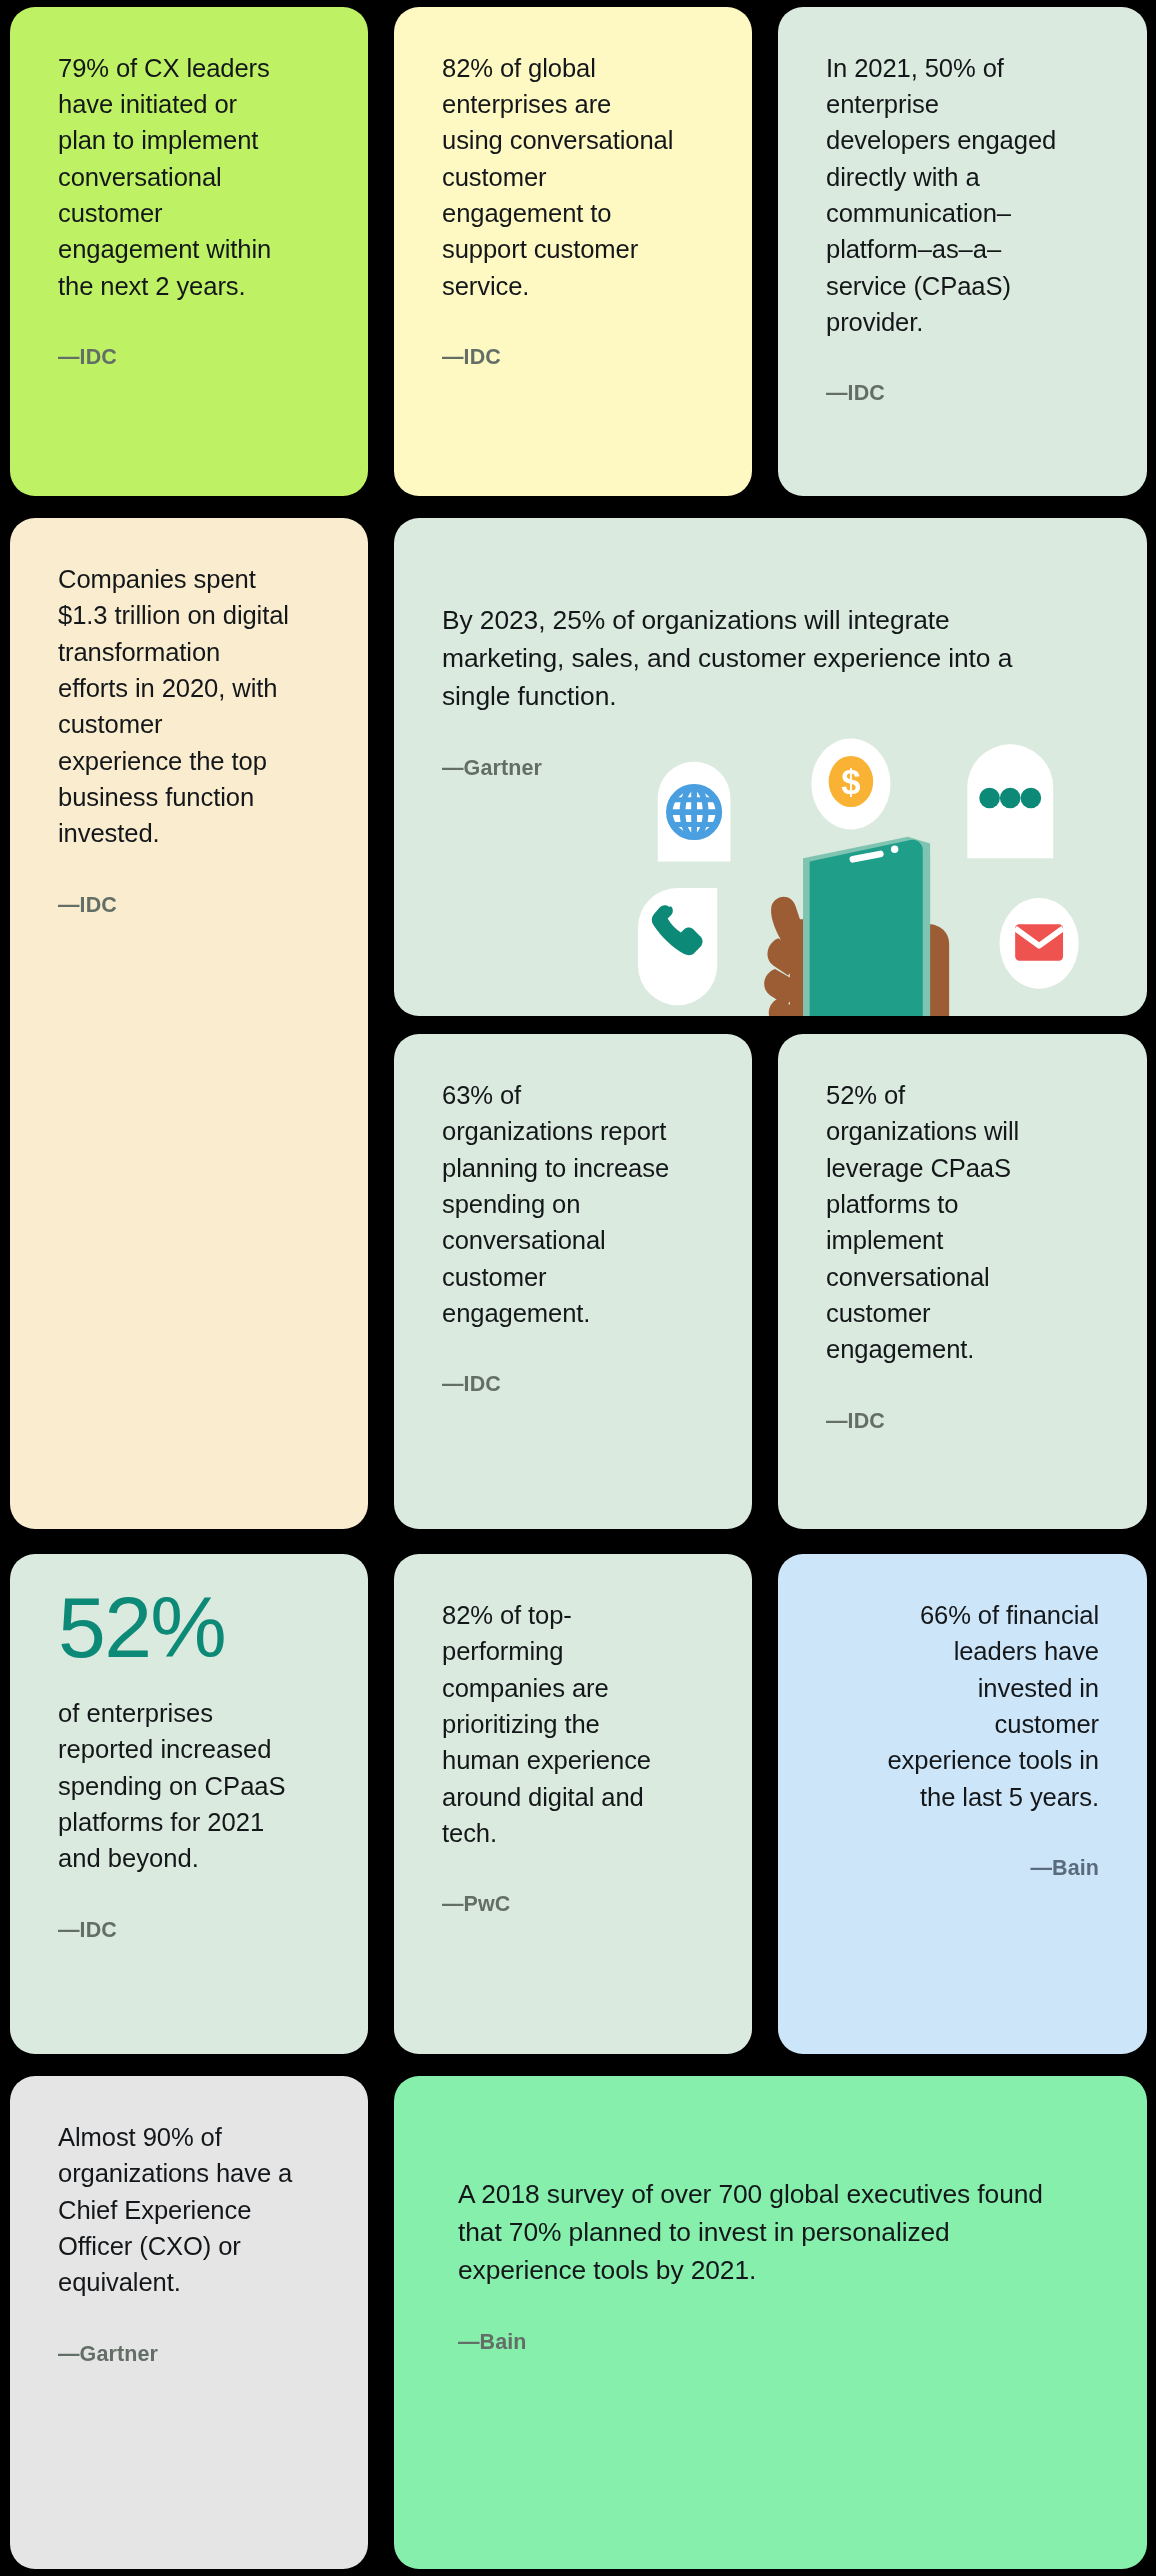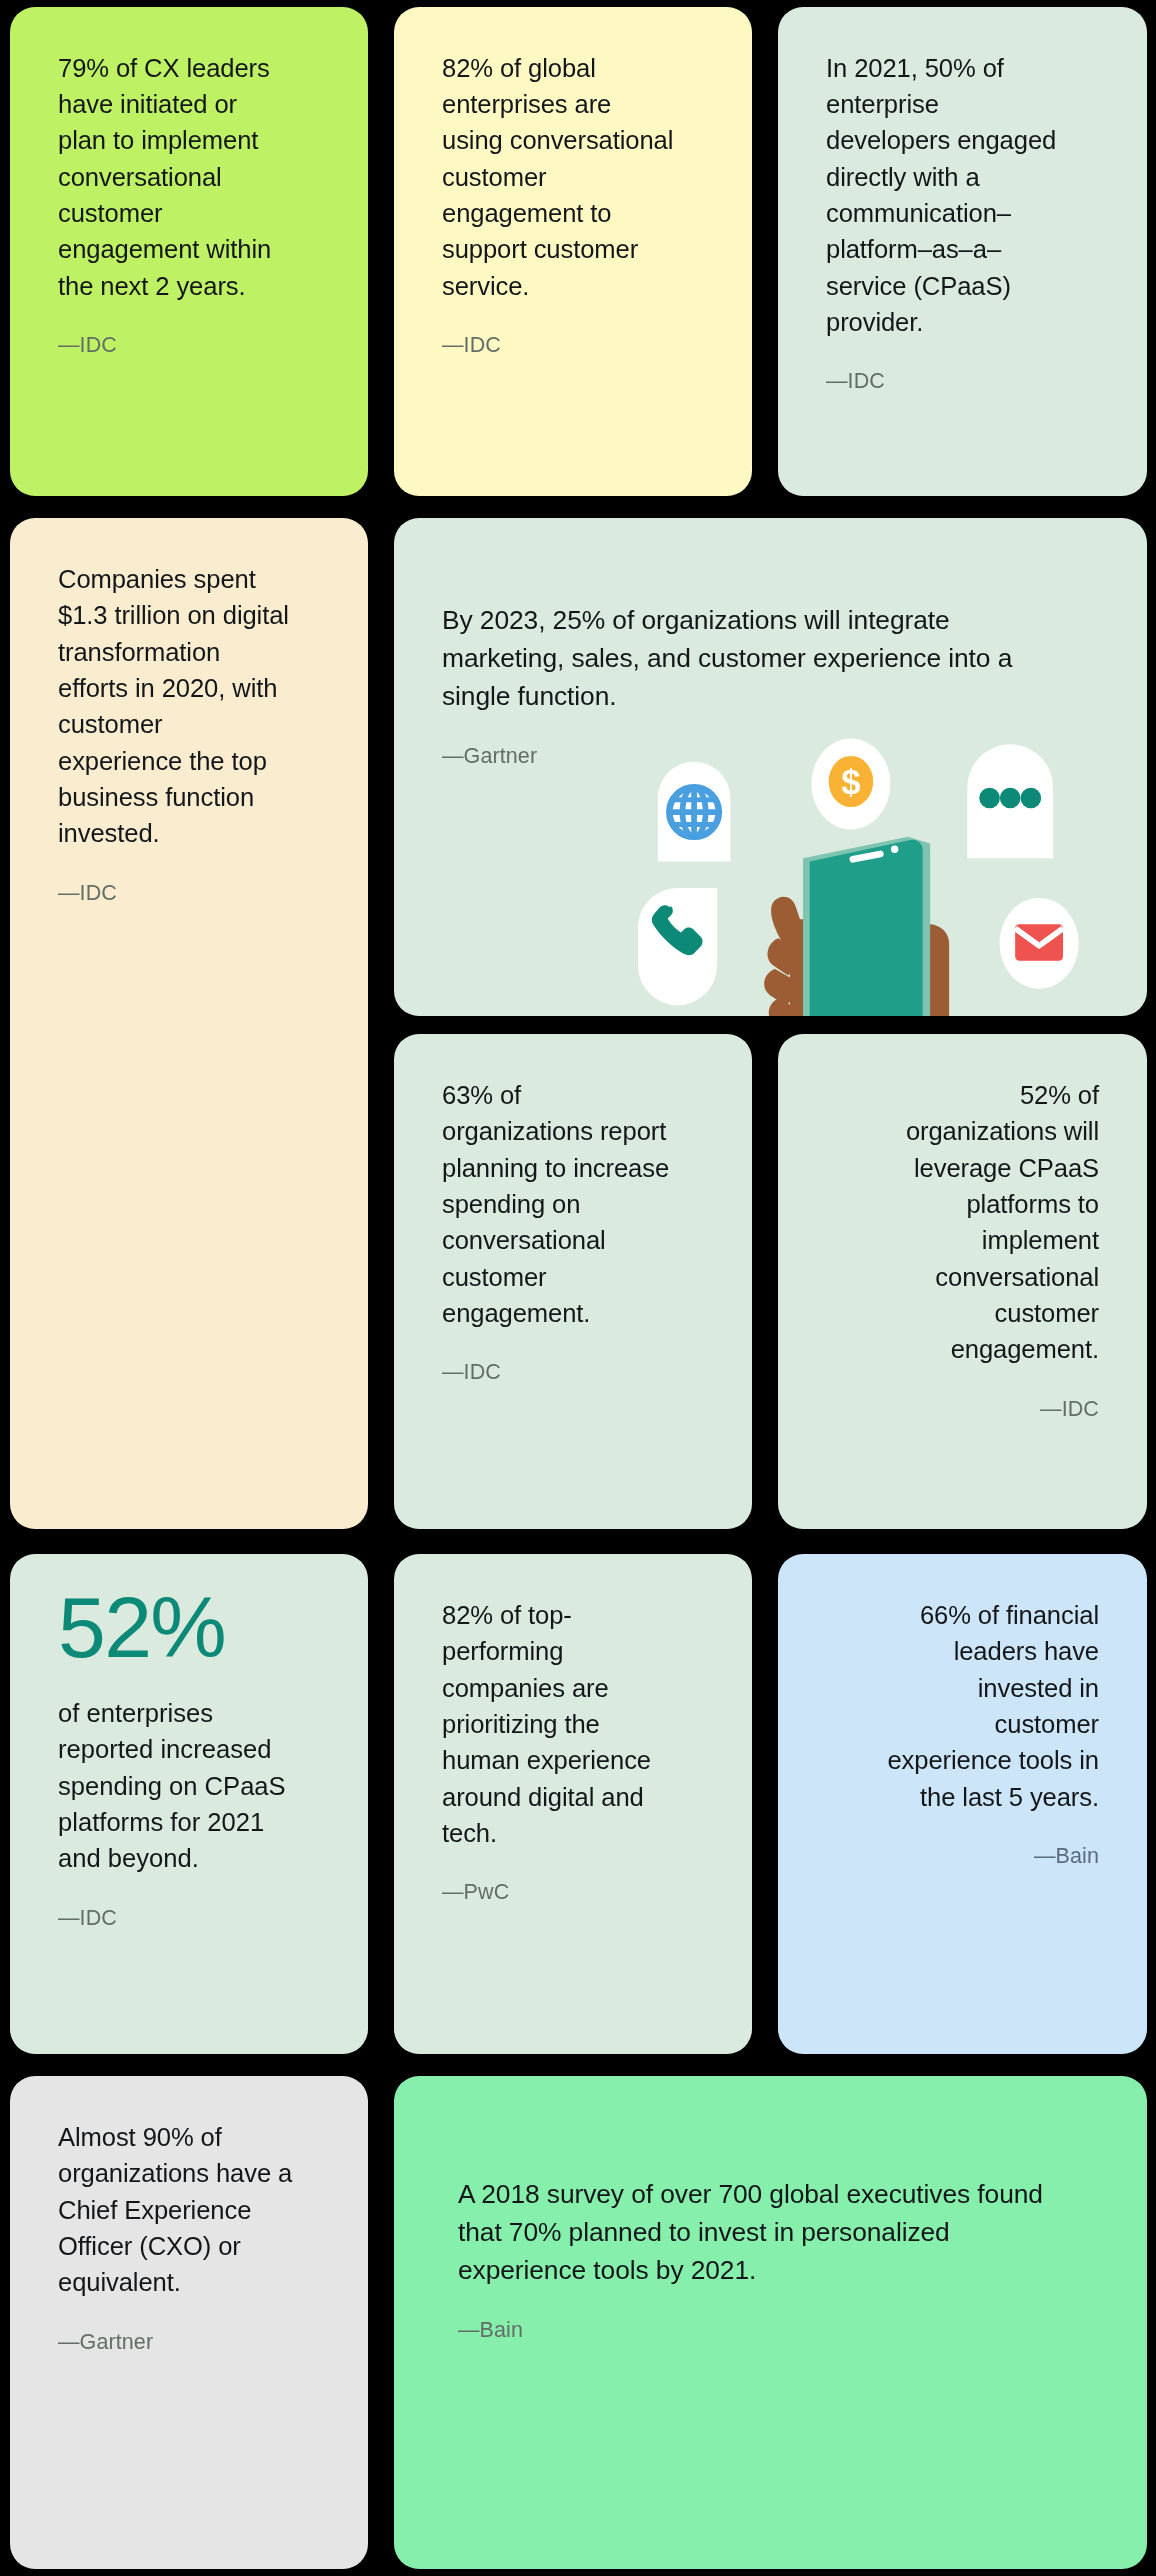--- a/index.html
+++ b/index.html
@@ -28,25 +28,26 @@
   .stat {
     font-size:25.6px;
     line-height:1.42;
     color:#14171a;
     letter-spacing:-0.1px;
     font-weight:400;
     white-space:pre-line;
   }
   .stat.wide   { font-size:26.4px; line-height:1.44;margin-top:35px; }
   .source {
-    margin-top:28px;
+    margin-top:40px;
     font-size:21.5px;
     line-height:1.3;
     color:#636e66;
     letter-spacing:0.1px;
+    font-weight:bold;
   }
   .source.blue { color:#5a6b7d; }
   .bignum {
     font-size:86px;
     line-height:1.0;
     color:#0d8a77;
     font-weight:400;
     letter-spacing:-1.7px;
     margin-bottom:25px;
     margin-top:-5px;
@@ -188,21 +189,21 @@
     <div class="stat">63% of
 organizations report
 planning to increase
 spending on
 conversational
 customer
 engagement.</div>
     <div class="source">—IDC</div>
   </div>
 
-  <div class="card" style="left:778px; top:1034px; width:369px; height:495px; background:#dbeade;text-align:right;">
+  <div class="card" style="left:778px; top:1034px; width:369px; height:495px; background:#dbeade;">
     <div class="stat">52% of
 organizations will
 leverage CPaaS
 platforms to
 implement
 conversational
 customer
 engagement.</div>
     <div class="source">—IDC</div>
   </div>

